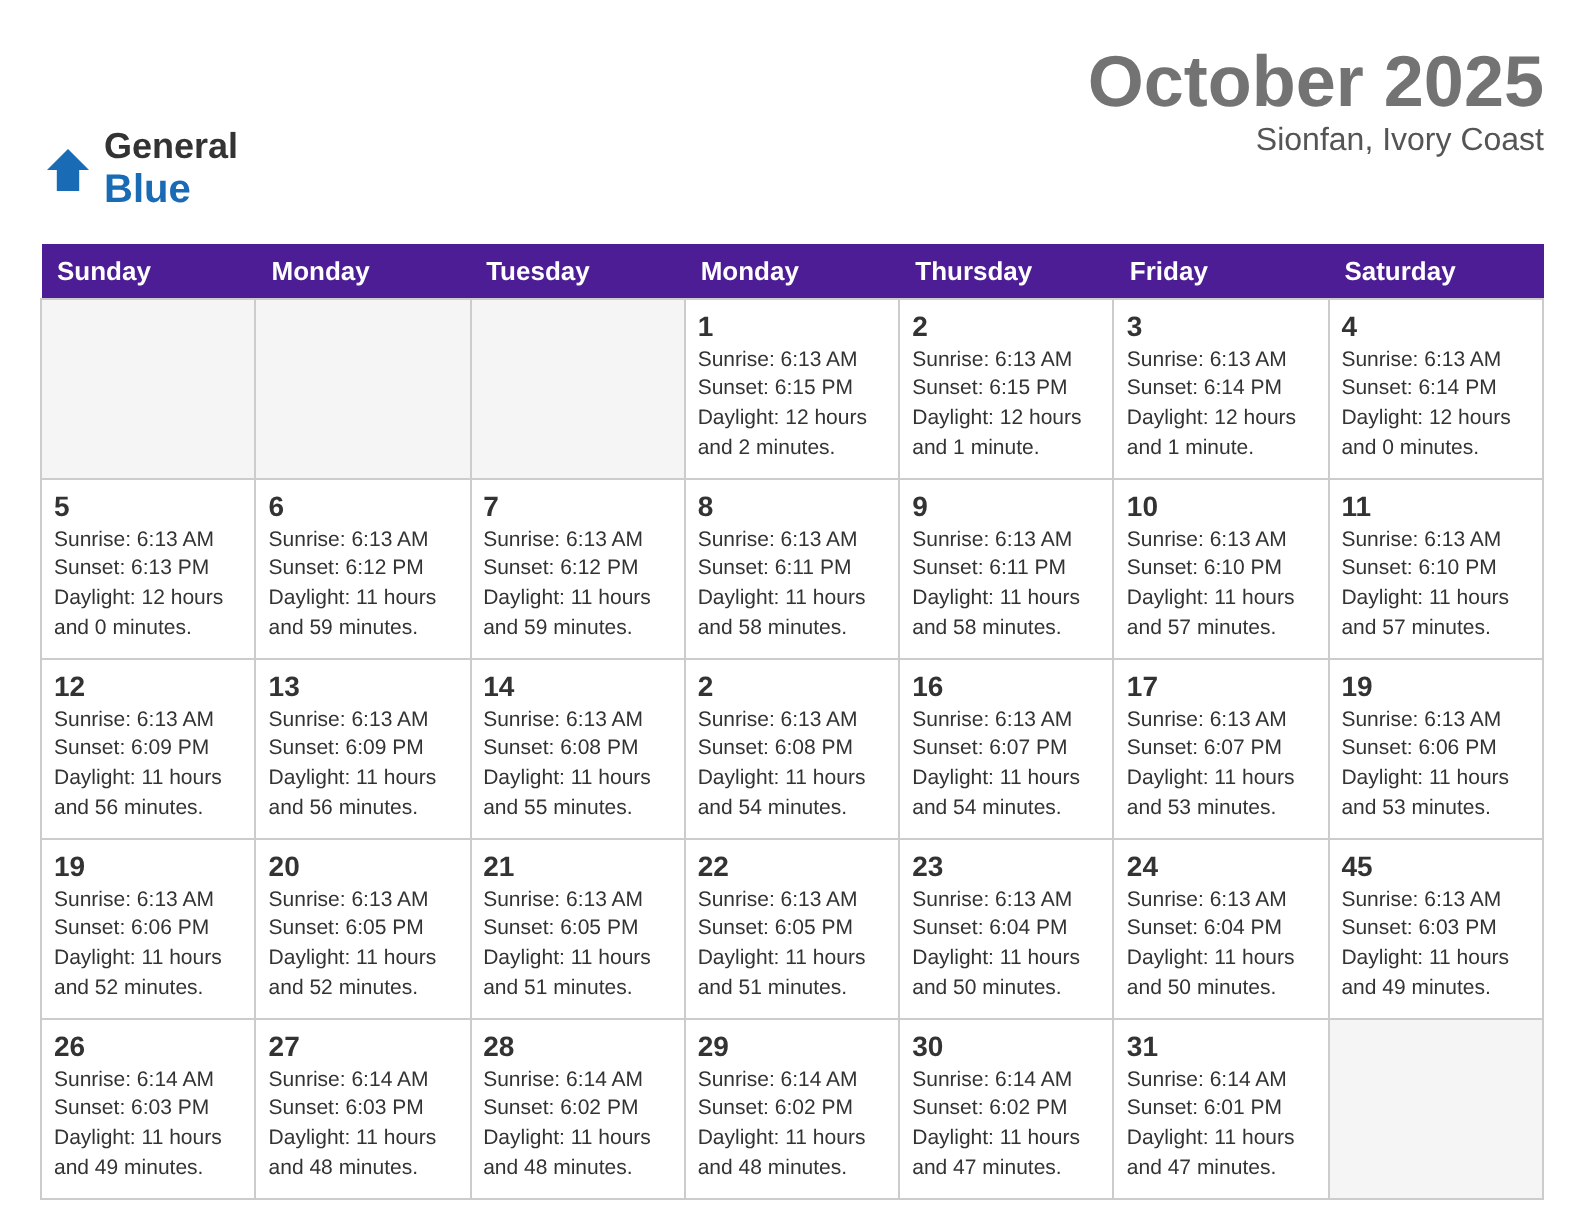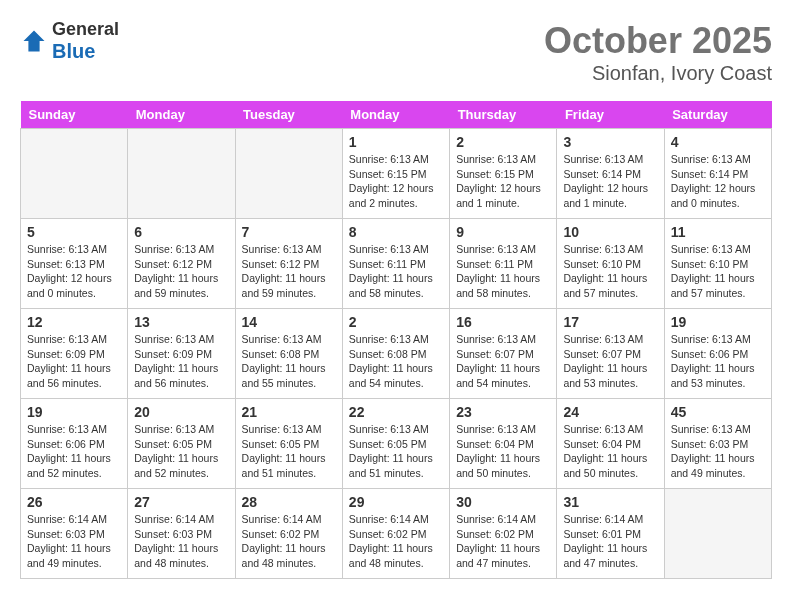--- a/index.html
+++ b/index.html
@@ -12,20 +12,21 @@
     }
     .header {
       display: flex;
       justify-content: space-between;
       align-items: flex-start;
       margin-bottom: 16px;
     }
     .logo {
       display: flex;
       align-items: center;
+      margin-top: 44px;
     }
     .logo-text {
       display: flex;
       flex-direction: column;
       line-height: 1.1;
     }
     .logo-general {
       font-size: 18px;
       font-weight: bold;
       color: #333;
@@ -42,30 +43,30 @@
     }
     .title-area {
       text-align: right;
     }
     .month-title {
       font-size: 36px;
       font-weight: bold;
       color: #737373;
     }
     .location {
-      font-size: 20px;
+      font-size: 16px;
       color: #555;
     }
     .calendar {
       width: 100%;
       border-collapse: collapse;
       table-layout: fixed;
     }
     .calendar th {
-      background: #d946ef;
+      background: #4c1d95;
       color: #fff;
       text-align: left;
       padding: 6px 8px;
       font-size: 13px;
       font-weight: bold;
     }
     .calendar td {
       border: 1px solid #ccc;
       vertical-align: top;
       padding: 5px 6px;

